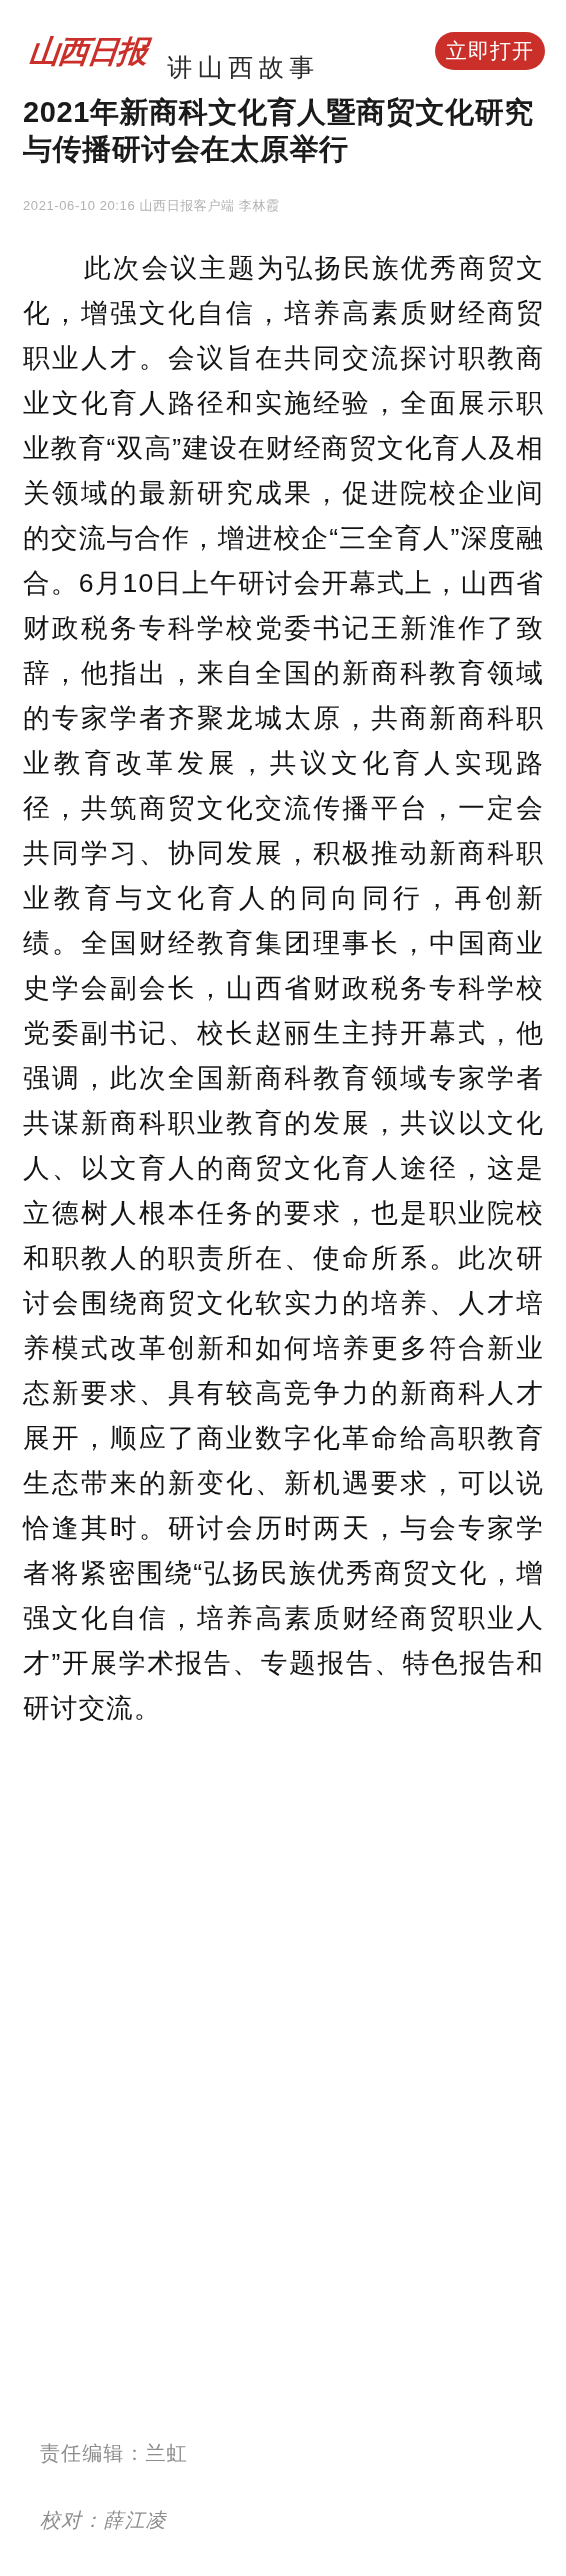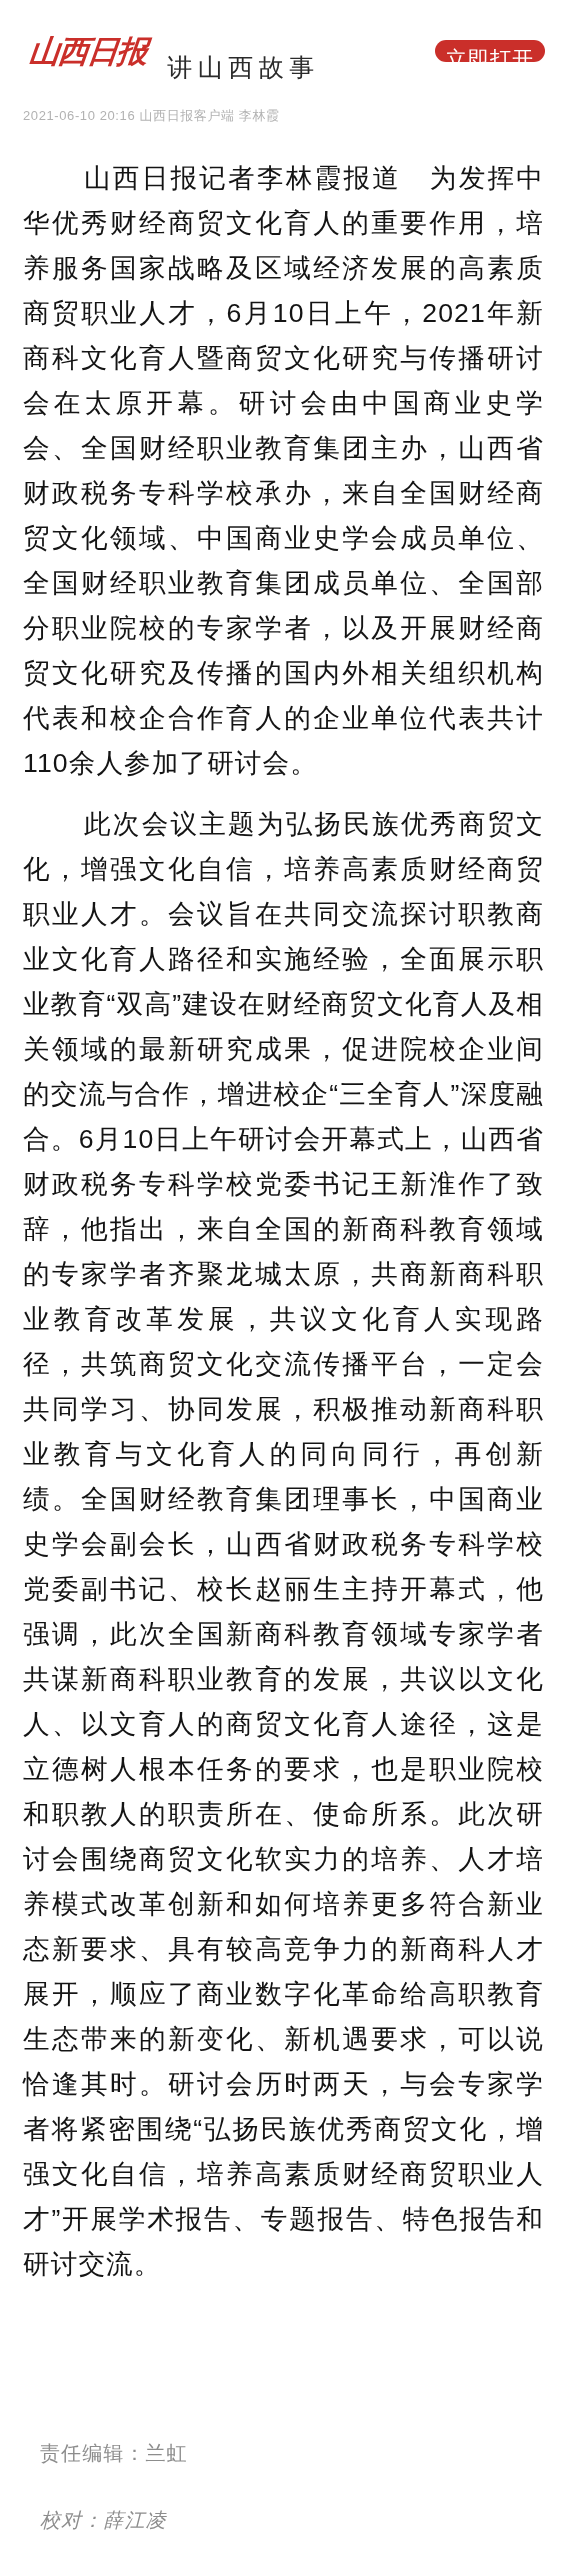--- a/index.html
+++ b/index.html
@@ -33,21 +33,21 @@
     margin-left:21px;
     font-size:25px;line-height:1;
     color:#2b2b2b;
     letter-spacing:5.5px;
     white-space:nowrap;
     margin-top:32px;
   }
   .open-btn{
     margin-left:auto;
     border:none;cursor:pointer;
-    width:110px;height:22px;
+    width:110px;height:38px;
     border-radius:20px;
     background:var(--accent-red,#ca2f2a);
     color:#ffffff;
     font-size:21px;line-height:38px;
     font-family:"Liberation Sans",sans-serif;
     letter-spacing:1.1px;
     text-align:center;padding:0;
   }
   
   .article{padding:0 23px;}
@@ -90,25 +90,25 @@
 </head>
 <body>
 
 <header class="banner">
   <span class="logo">山西日报</span>
   <span class="tagline">讲山西故事</span>
   <button class="open-btn">立即打开</button>
 </header>
 
 <main class="article">
+  <h1 class="title">2021年新商科文化育人暨商贸文化研究与传播研讨会在太原举行</h1>
 
   <div class="meta">2021-06-10 20:16 山西日报客户端 李林霞</div>
 
   <div class="body-text">
-    <p>山西日报记者李林霞报道　为发挥中华优秀财经商贸文化育人的重要作用，培养服务国家战略及区域经济发展的高素质商贸职业人才，6月10日上午，2021年新商科文化育人暨商贸文化研究与传播研讨会在太原开幕。研讨会由中国商业史学会、全国财经职业教育集团主办，山西省财政税务专科学校承办，来自全国财经商贸文化领域、中国商业史学会成员单位、全国财经职业教育集团成员单位、全国部分职业院校的专家学者，以及开展财经商贸文化研究及传播的国内外相关组织机构代表和校企合作育人的企业单位代表共计110余人参加了研讨会。</p>
     <p>此次会议主题为弘扬民族优秀商贸文化，增强文化自信，培养高素质财经商贸职业人才。会议旨在共同交流探讨职教商业文化育人路径和实施经验，全面展示职业教育“双高”建设在财经商贸文化育人及相关领域的最新研究成果，促进院校企业间的交流与合作，增进校企“三全育人”深度融合。6月10日上午研讨会开幕式上，山西省财政税务专科学校党委书记王新淮作了致辞，他指出，来自全国的新商科教育领域的专家学者齐聚龙城太原，共商新商科职业教育改革发展，共议文化育人实现路径，共筑商贸文化交流传播平台，一定会共同学习、协同发展，积极推动新商科职业教育与文化育人的同向同行，再创新绩。全国财经教育集团理事长，中国商业史学会副会长，山西省财政税务专科学校党委副书记、校长赵丽生主持开幕式，他强调，此次全国新商科教育领域专家学者共谋新商科职业教育的发展，共议以文化人、以文育人的商贸文化育人途径，这是立德树人根本任务的要求，也是职业院校和职教人的职责所在、使命所系。此次研讨会围绕商贸文化软实力的培养、人才培养模式改革创新和如何培养更多符合新业态新要求、具有较高竞争力的新商科人才展开，顺应了商业数字化革命给高职教育生态带来的新变化、新机遇要求，可以说恰逢其时。研讨会历时两天，与会专家学者将紧密围绕“弘扬民族优秀商贸文化，增强文化自信，培养高素质财经商贸职业人才”开展学术报告、专题报告、特色报告和研讨交流。</p>
   </div>
 </main>
 
 <footer>
   <div class="credit editor">责任编辑：兰虹</div>
   <div class="credit proof">校对：薛江凌</div>
 </footer>
 
 

